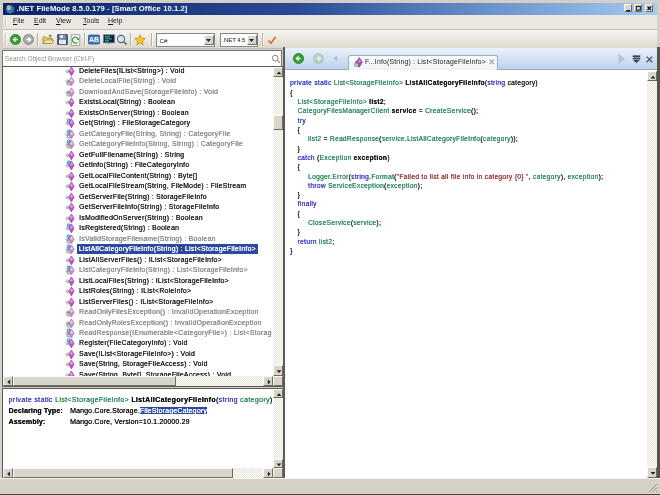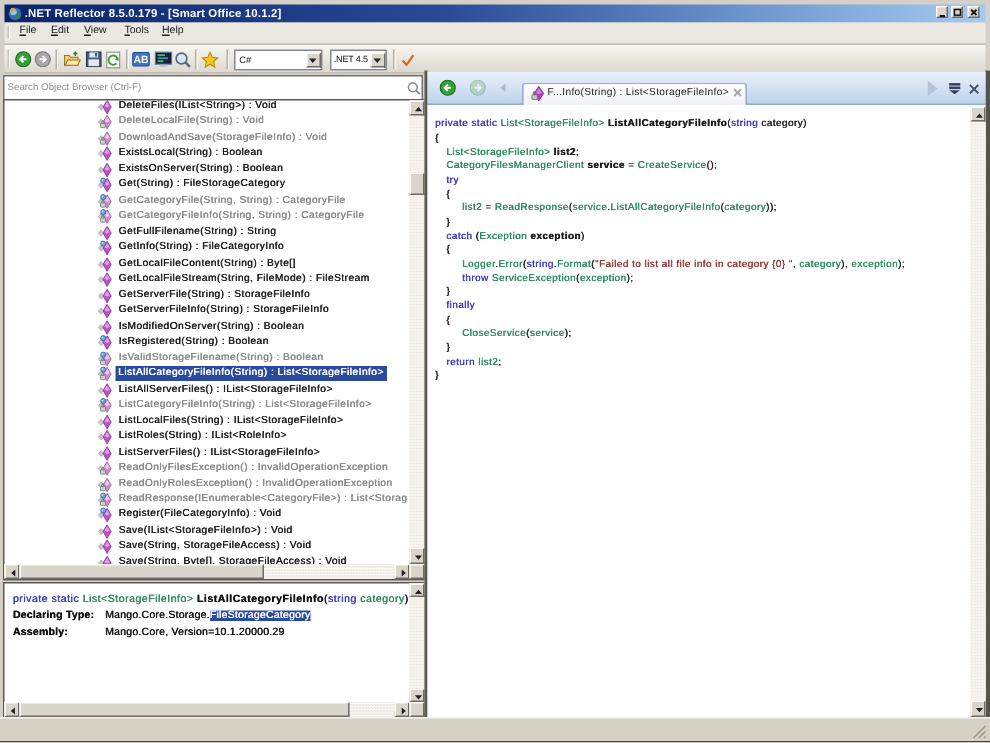--- a/index.html
+++ b/index.html
@@ -21,21 +21,21 @@
 <body>
 <div id="w">
 
 <div class="abs" style="left:3px;top:3px;width:654px;height:11.5px;background:linear-gradient(90deg,#0a246a 0%,#2a4a96 45%,#6a94cc 75%,#a6caf0 100%)"></div>
 <svg class="abs" style="left:5px;top:4px" width="10" height="10" viewBox="0 0 10 10">
  <circle cx="5" cy="5.2" r="4.2" fill="#3a6ab4"></circle>
  <circle cx="4" cy="4" r="2.2" fill="#9ac0e8"></circle>
  <circle cx="3.4" cy="2.6" r="1.5" fill="#f0a030"></circle>
  <circle cx="6.8" cy="6.8" r="1.8" fill="#2a8a4a"></circle>
 </svg>
-<div class="abs" style="left:16.5px;top:4.4px;font-size:7.6px;font-weight:bold;color:#fff;letter-spacing:0.1px">.NET Reflector 8.5.0.179 - [Smart Office 10.1.2]</div>
+<div class="abs" style="left:16.5px;top:4.4px;font-size:7.6px;font-weight:bold;color:#fff;letter-spacing:0.1px">.NET FileMode 8.5.0.179 - [Smart Office 10.1.2]</div>
 <div class="abs sbtn" style="left:624px;top:3.8px;width:8.3px;height:8.3px">
       <svg width="8" height="8">
         <rect x="1.5" y="5" width="3.5" height="1.4" fill="#111"></rect>
       </svg>
     </div>
 <div class="abs sbtn" style="left:633.6px;top:3.8px;width:8.3px;height:8.3px">
       <svg width="8" height="8">
         <rect x="1.3" y="1.3" width="4" height="3.8" fill="none" stroke="#111" stroke-width="1"></rect>
       </svg>
     </div>

